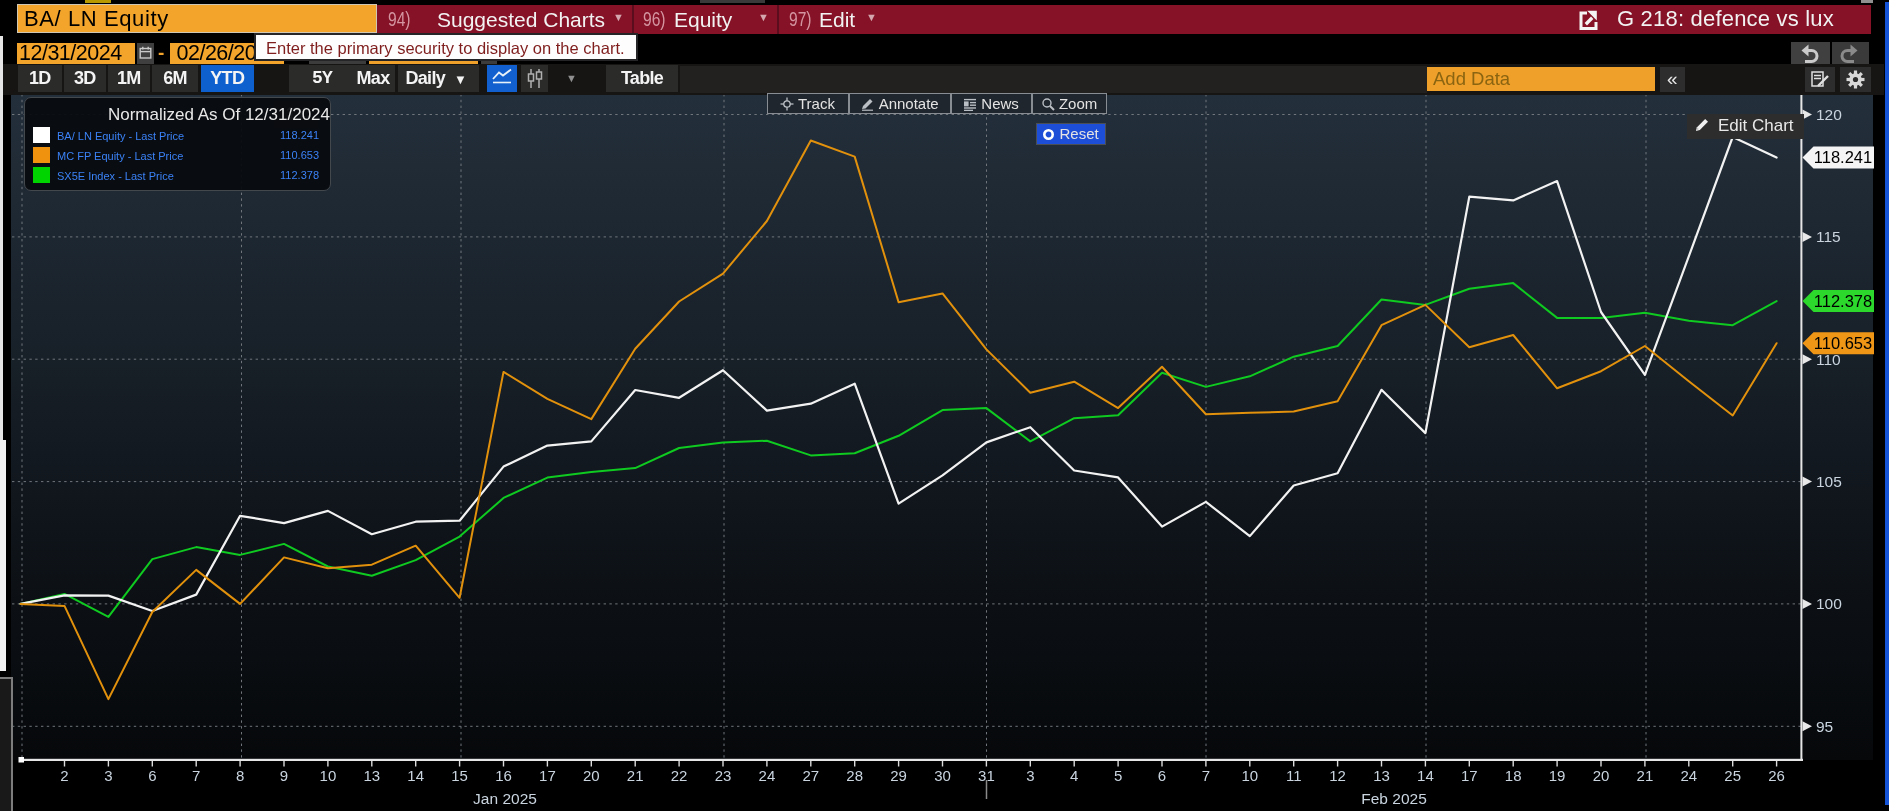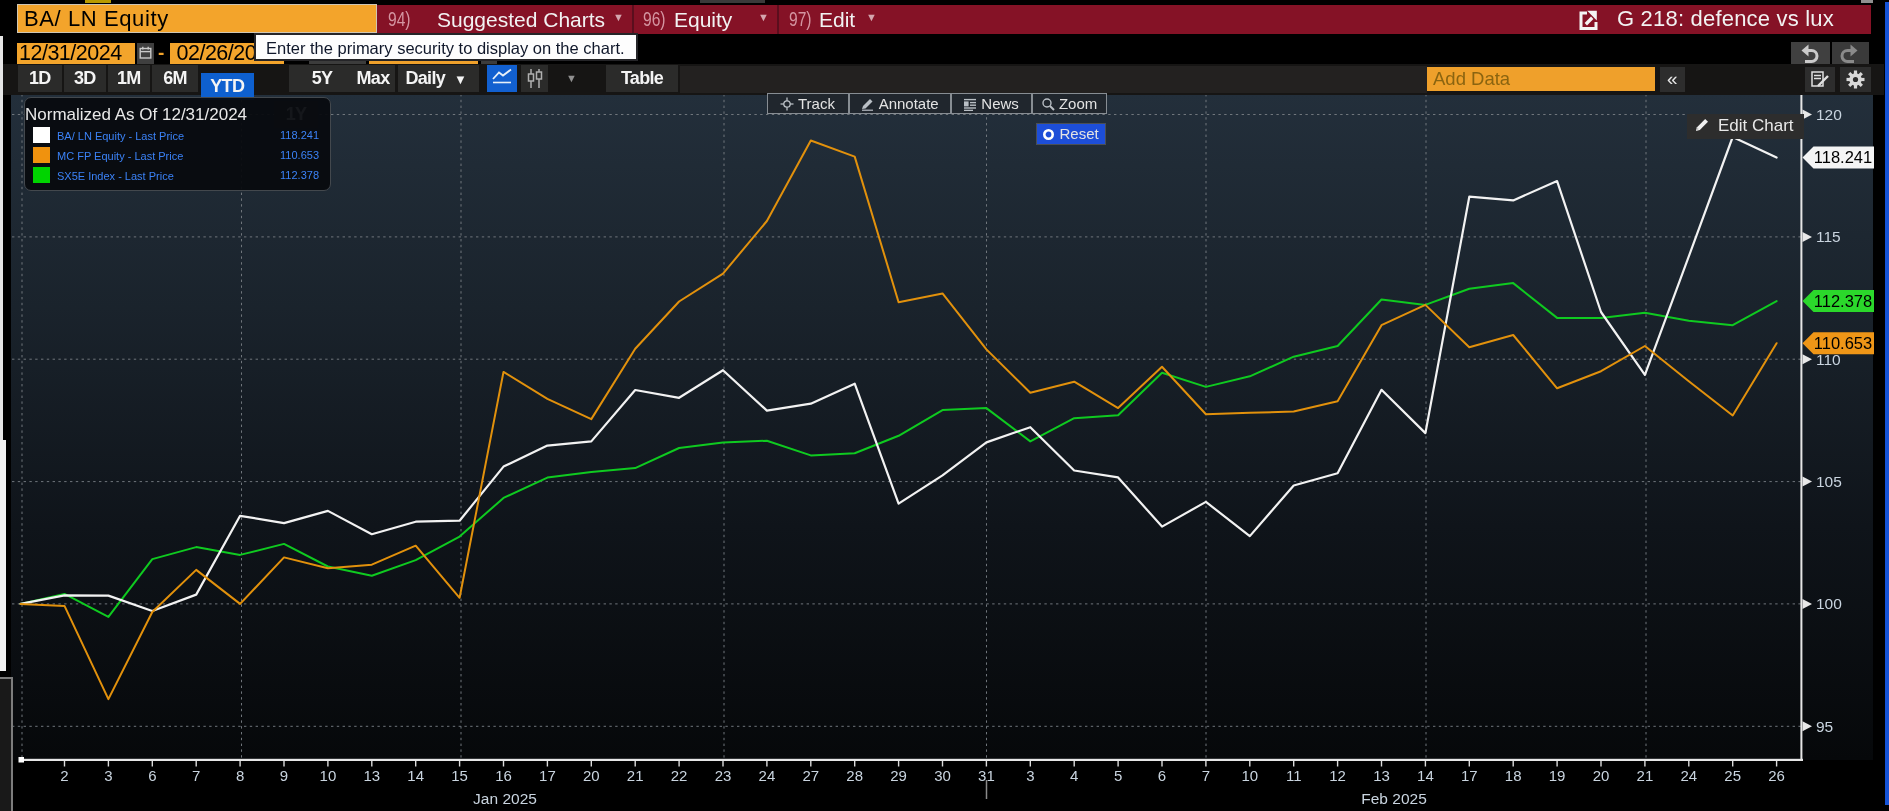--- a/index.html
+++ b/index.html
@@ -200,43 +200,43 @@
           <line x1="11.2" y1="3.8" x2="11.2" y2="6.5"></line>
         </g>
       </svg>
 </div>
 <div class="abs" style="left:158px;top:42px;color:#f3a42b;font-size:19px;font-weight:bold;">-</div>
 <div class="abs ob" style="left:169.5px;top:43px;width:114.5px;height:20.5px;font-size:21.5px;line-height:20px;padding-left:7px;letter-spacing:-0.5px;overflow:hidden;white-space:nowrap;">02/26/2025</div>
 <div class="abs" style="left:309px;top:43px;width:57px;height:21px;background:#3c3c3c;"></div>
 <div class="abs" style="left:369px;top:43px;width:109px;height:21px;background:#efa02b;"></div>
 <div class="abs" style="left:481px;top:43px;width:16px;height:21px;background:#3c3c3c;"></div>
 <div class="abs" style="left:254px;top:32.5px;width:383.5px;height:28.5px;background:#fdfdfd;border:2px solid #252528;
-  color:#0f172a;font-size:16.5px;line-height:26px;padding-left:10px;white-space:nowrap;">Enter the primary security to display on the chart.</div>
+  color:#7f1d1d;font-size:16.5px;line-height:26px;padding-left:10px;white-space:nowrap;">Enter the primary security to display on the chart.</div>
 <div class="abs" style="left:1791px;top:42px;width:39px;height:24.5px;background:#404040;">
   <svg width="39" height="24" viewBox="0 0 39 24">
         <path d="M14 19.5 L20.5 19.5 A5.5 5.5 0 0 0 20.5 8.5 L13 8.5" fill="none" stroke="#cbcbcb" stroke-width="3"></path>
   <path d="M17.5 2.6 L10.5 8.5 L17.5 14.4 Z" fill="#cbcbcb"></path>
       </svg>
 </div>
 <div class="abs" style="left:1832px;top:42px;width:36.5px;height:24.5px;background:#3a3a3a;">
   <svg width="36" height="24" viewBox="0 0 36 24">
         <path d="M22 19.5 L15.5 19.5 A5.5 5.5 0 0 1 15.5 8.5 L23 8.5" fill="none" stroke="#8a8a8a" stroke-width="3"></path>
   <path d="M18.5 2.6 L25.5 8.5 L18.5 14.4 Z" fill="#8a8a8a"></path>
       </svg>
 </div>
 
 <div class="abs" style="left:0;top:64px;width:1884px;height:31px;background:#161514;"></div>
 <div class="abs" style="left:680px;top:66px;width:747px;height:27px;background:#232120;"></div>
 <div class="btn3" style="left:17.5px;width:44.5px;">1D</div>
 <div class="btn3" style="left:64px;width:41.5px;">3D</div>
 <div class="btn3" style="left:107.5px;width:42.5px;">1M</div>
 <div class="btn3" style="left:152px;width:46px;">6M</div>
-<div class="btn3" style="left:200.5px;width:53.5px;background:#0e60cf;margin-top:8px;">YTD</div>
+<div class="btn3" style="left:200.5px;width:53.5px;background:#0e60cf;">YTD</div>
 <div class="btn3" style="left:274px;width:44px;margin-top:36px;">1Y</div>
-<div class="btn3" style="left:289px;width:66px;">5Y</div>
+<div class="btn3" style="left:289px;width:66px;font-family:Liberation Mono, monospace;">5Y</div>
 <div class="btn3" style="left:351px;width:44px;">Max</div>
 <div class="btn3" style="left:397.5px;width:81.5px;text-align:left;"><span style="margin-left:8px;">Daily</span><span style="font-size:13px;margin-left:9px;">▼</span></div>
 <div class="abs" style="left:486.5px;top:64.5px;width:30.5px;height:27px;background:#1260d0;">
   <svg width="30" height="27" viewBox="0 0 30 27">
         <polyline points="6,14 12,7.5 16,10.5 24,4.5" fill="none" stroke="#e8f0f8" stroke-width="1.8"></polyline>
   <polyline points="6,17.5 24,17.5" fill="none" stroke="#e8f0f8" stroke-width="1.6"></polyline>
       </svg>
 </div>
 <div class="abs" style="left:521px;top:64.5px;width:27px;height:27px;background:#2b2b2a;">
   <svg width="27" height="27" viewBox="0 0 27 27">
@@ -280,21 +280,21 @@
   <line x1="9.2" y1="6.2" x2="21.8" y2="18.8"></line>
   <line x1="21.8" y1="6.2" x2="9.2" y2="18.8"></line>
           </g>
   <circle cx="15.5" cy="12.5" r="2.6" fill="#2d2d2d"></circle>
         </g>
       </svg>
 </div>
 
 <div class="abs" style="left:24px;top:96.5px;width:307px;height:94px;background:rgba(8,11,15,0.95);
   border:1.5px solid #43484d;border-radius:7px;">
-  <div style="text-align:left;font-size:17px;color:#e8e8e8;margin-top:7px;height:20px;line-height:20px;">Normalized As Of 12/31/2024</div>
+  <div style="text-align:right;font-size:17px;color:#e8e8e8;margin-top:7px;height:20px;line-height:20px;">Normalized As Of 12/31/2024</div>
   <div class="lgrow"><span class="sw" style="background:#fff;"></span>BA/ LN Equity - Last Price<span class="val">118.241</span></div>
   <div class="lgrow"><span class="sw" style="background:#f0920e;"></span>MC FP Equity - Last Price<span class="val">110.653</span></div>
   <div class="lgrow"><span class="sw" style="background:#00d400;"></span>SX5E Index - Last Price<span class="val">112.378</span></div>
 </div>
 
 <div class="abs" style="left:766.5px;top:92.5px;white-space:nowrap;">
   <div class="tkb" style="width:82px;">
     <svg width="14" height="14" viewBox="0 0 14 14" style="vertical-align:-2.5px;">
           <g stroke="#b9bfc5" fill="none" stroke-width="1.3">
     <circle cx="7" cy="7" r="3.2"></circle>

